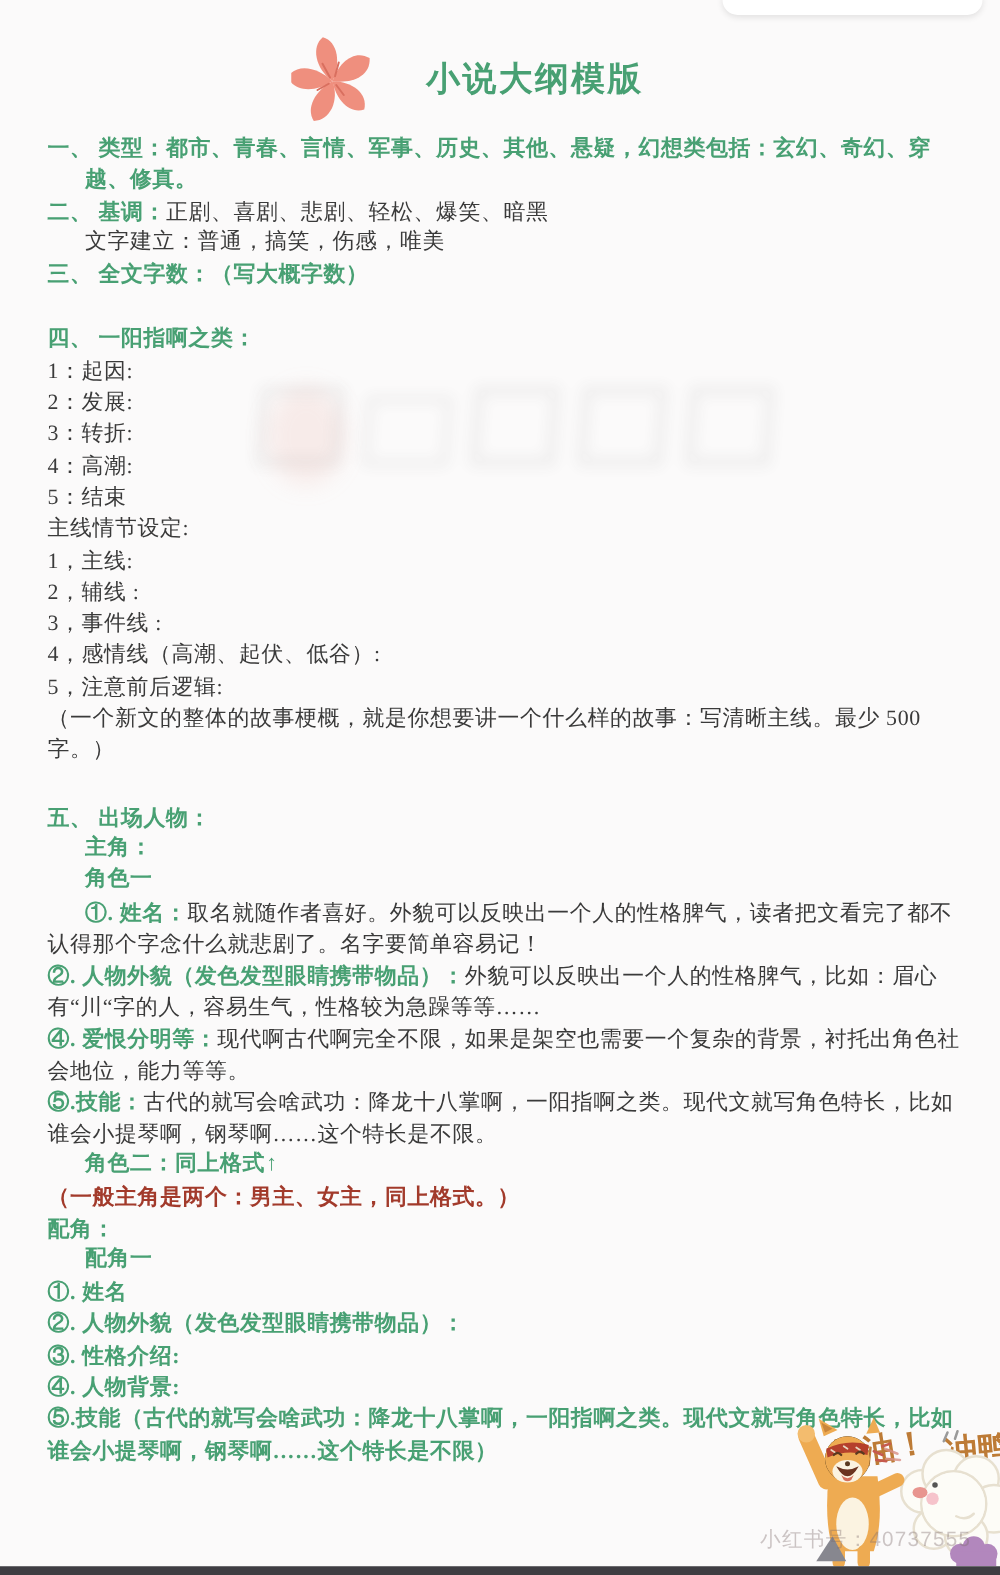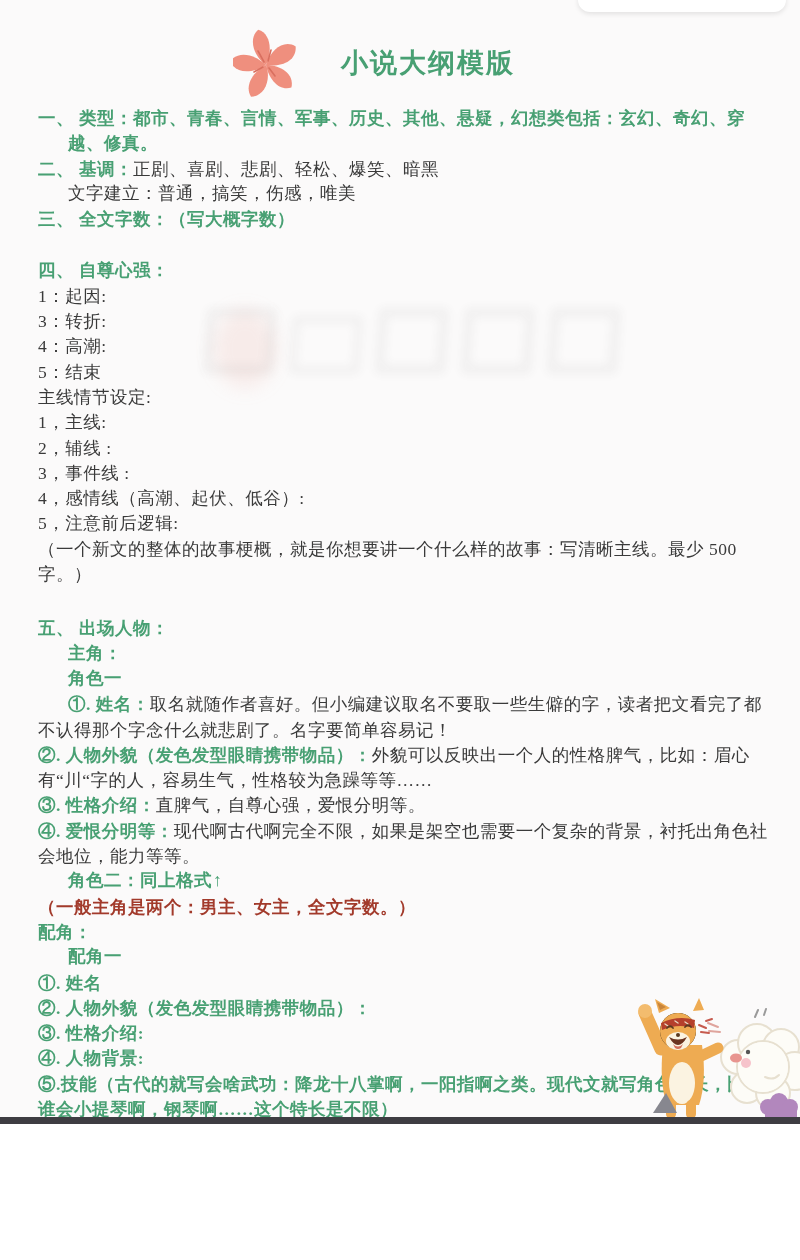--- a/index.html
+++ b/index.html
@@ -5,21 +5,21 @@
   :root{
     --green:#48a073;
     --ink:#3a3a3a;
     --red:#a23a2b;
     --bg:#fbfafa;
   }
   *{box-sizing:border-box;}
   html,body{margin:0;padding:0;}
   .page{
     position:relative;
-    width:800px;height:1124px;
+    width:800px;height:1260px;
     background:var(--bg);
     overflow:hidden;
     font-family:"Liberation Serif","DejaVu Serif",serif;
   }
   
   .top-card{
     position:absolute;left:578px;top:-12px;width:208px;height:24px;
     background:#ffffff;border-radius:12px;
     box-shadow:0 2px 5px rgba(0,0,0,0.10);
   }
@@ -124,42 +124,43 @@
   <div class="mid-watermark">
     <i></i><i></i><i></i><i></i><i></i>
   </div>
 
   <div class="doc">
       <p class="line hang"><span class="seg-green">一、 类型：都市、青春、言情、军事、历史、其他、悬疑，幻想类包括：玄幻、奇幻、穿越、修真。</span></p>
       <p class="line"><span class="seg-green">二、 基调：</span><span class="seg-black">正剧、喜剧、悲剧、轻松、爆笑、暗黑</span></p>
       <p class="line ind"><span class="seg-black">文字建立：普通，搞笑，伤感，唯美</span></p>
       <p class="line"><span class="seg-green">三、 全文字数：（写大概字数）</span></p>
       <p class="line gap26"></p>
-      <p class="line"><span class="seg-green">四、 自尊心强：</span></p>
+      <p class="line"><span class="seg-green">四、 一阳指啊之类：</span></p>
       <p class="line"><span class="seg-black">1：起因:</span></p>
+      <p class="line"><span class="seg-black">2：发展:</span></p>
       <p class="line"><span class="seg-black">3：转折:</span></p>
       <p class="line"><span class="seg-black">4：高潮:</span></p>
       <p class="line"><span class="seg-black">5：结束</span></p>
       <p class="line"><span class="seg-black">主线情节设定:</span></p>
       <p class="line"><span class="seg-black">1，主线:</span></p>
       <p class="line"><span class="seg-black">2，辅线 :</span></p>
       <p class="line"><span class="seg-black">3，事件线 :</span></p>
       <p class="line"><span class="seg-black">4，感情线（高潮、起伏、低谷）:</span></p>
       <p class="line"><span class="seg-black">5，注意前后逻辑:</span></p>
       <p class="line"><span class="seg-black">（一个新文的整体的故事梗概，就是你想要讲一个什么样的故事：写清晰主线。最少 500 字。）</span></p>
       <p class="line gap29"></p>
       <p class="line"><span class="seg-green">五、 出场人物：</span></p>
       <p class="line ind"><span class="seg-green">主角：</span></p>
       <p class="line ind"><span class="seg-green">角色一</span></p>
-      <p class="line fi"><span class="seg-green">①. 姓名：</span><span class="seg-black">取名就随作者喜好。但小编建议取名不要取一些生僻的字，读者把文看完了都不认得那个字念什么就悲剧了。名字要简单容易记！</span></p>
+      <p class="line fi"><span class="seg-green">①. 姓名：</span><span class="seg-black">取名就随作者喜好。外貌可以反映出一个人的性格脾气，读者把文看完了都不认得那个字念什么就悲剧了。名字要简单容易记！</span></p>
       <p class="line"><span class="seg-green">②. 人物外貌（发色发型眼睛携带物品）：</span><span class="seg-black">外貌可以反映出一个人的性格脾气，比如：眉心有“川“字的人，容易生气，性格较为急躁等等……</span></p>
-      <p class="line"><span class="seg-green">③. 性格介绍：</span><span class="seg-black">直脾气，自尊心强，爱恨分明等。</span></p>
       <p class="line"><span class="seg-green">④. 爱恨分明等：</span><span class="seg-black">现代啊古代啊完全不限，如果是架空也需要一个复杂的背景，衬托出角色社会地位，能力等等。</span></p>
+      <p class="line"><span class="seg-green">⑤.技能：</span><span class="seg-black">古代的就写会啥武功：降龙十八掌啊，一阳指啊之类。现代文就写角色特长，比如谁会小提琴啊，钢琴啊……这个特长是不限。</span></p>
       <p class="line ind"><span class="seg-green">角色二：同上格式↑</span></p>
-      <p class="line"><span class="seg-red">（一般主角是两个：男主、女主，全文字数。）</span></p>
+      <p class="line"><span class="seg-red">（一般主角是两个：男主、女主，同上格式。）</span></p>
       <p class="line"><span class="seg-green">配角：</span></p>
       <p class="line ind"><span class="seg-green">配角一</span></p>
       <p class="line"><span class="seg-green">①. 姓名</span></p>
       <p class="line"><span class="seg-green">②. 人物外貌（发色发型眼睛携带物品）：</span></p>
       <p class="line"><span class="seg-green">③. 性格介绍:</span></p>
       <p class="line"><span class="seg-green">④. 人物背景:</span></p>
       <p class="line"><span class="seg-green">⑤.技能（古代的就写会啥武功：降龙十八掌啊，一阳指啊之类。现代文就写角色特长，比如谁会小提琴啊，钢琴啊……这个特长是不限）</span></p>
     </div>
 
   <div class="cheer-text">

